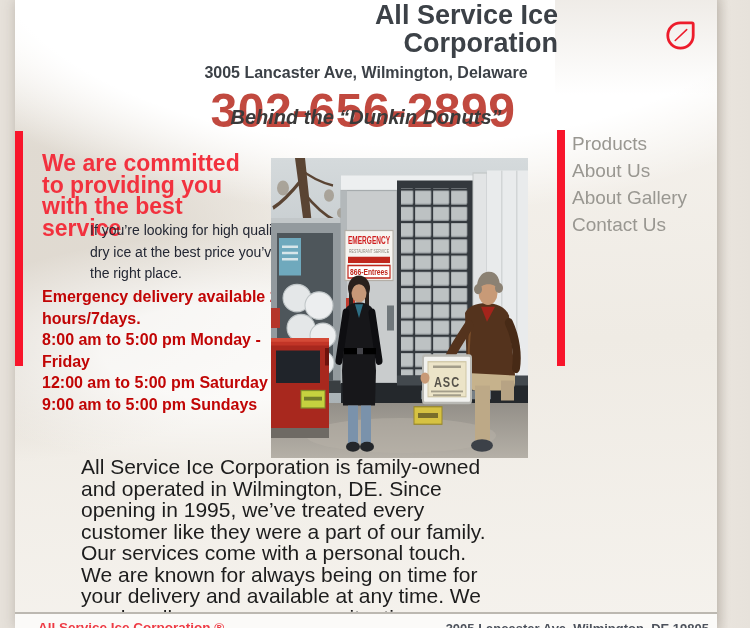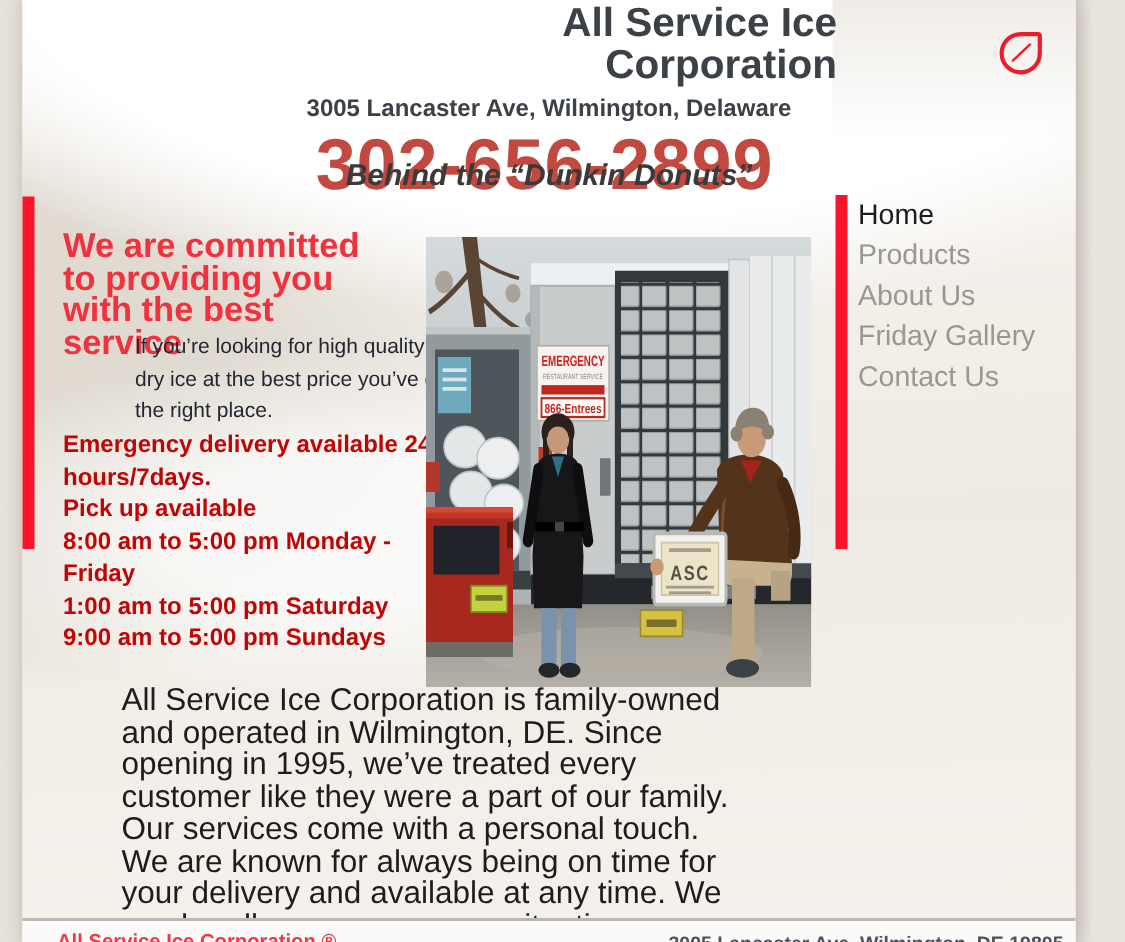--- a/index.html
+++ b/index.html
@@ -59,21 +59,21 @@
   }
   .hero-body {
     position:absolute; left:27px; top:220px; width:248px;
     font-size:14px; line-height:21.5px; color:#232733;margin-left:48px;
   }
   .schedule {
     position:absolute; left:27px; top:286px; width:252px;
     font-size:16px; line-height:21.5px; font-weight:bold; color:#c10505;
   }
   .photo {
-    position:absolute; left:269px; top:158px; width:257px; height:300px;
+    position:absolute; left:256px; top:158px; width:257px; height:300px;
     overflow:hidden;
   }
   .photo svg { display:block; width:100%; height:100%; }
   .about {
     position:absolute; left:66px; top:456px; width:412px;
     font-size:21px; line-height:21.5px; color:#1d1d1d;
   }
   .footer {
     position:absolute; left:0; top:612px; width:702px; height:16px;
     border-top:2px solid #bcb8b1; background:#fbfaf8;
@@ -105,34 +105,32 @@
     <svg viewBox="0 0 100 100">
       <path d="M50 9 C 27 9 9 27 9 50 C 9 73 27 91 50 91 C 73 91 91 73 91 50 C 91 38 91 24 91 13 C 91 10.5 89.5 9 87 9 C 75 9 62 9 50 9 Z" fill="none" stroke="#ed1c2b" stroke-width="9"></path>
       <path d="M33 66 L70 31" stroke="#ed1c2b" stroke-width="5" stroke-linecap="round"></path>
     </svg>
   </div>
 
   <div class="bar-left"></div>
   <div class="bar-right"></div>
 
   <ul class="nav">
-    <li class="active">Home</li>
     <li>Products</li>
     <li>About Us</li>
-    <li>Friday Gallery</li>
+    <li>About Gallery</li>
     <li>Contact Us</li>
   </ul>
 
   <h2 class="hero-heading">We are committed to providing you with the best service</h2>
   <p class="hero-body">If you’re looking for high quality ice and dry ice at the best price you’ve come to the right place.</p>
   <div class="schedule">
     <div>Emergency delivery available 24 hours/7days.</div>
-    <div>Pick up available</div>
     <div>8:00 am to 5:00 pm Monday - Friday</div>
-    <div>1:00 am to 5:00 pm Saturday</div>
+    <div>12:00 am to 5:00 pm Saturday</div>
     <div>9:00 am to 5:00 pm Sundays</div>
   </div>
 
   <div class="photo">
     <svg viewBox="0 0 257 240" preserveAspectRatio="none">
       <defs>
         <linearGradient id="skyG" x1="0" y1="0" x2="0" y2="1">
           <stop offset="0" stop-color="#d5dadc"></stop>
             <stop offset="1" stop-color="#aab2b6"></stop>
         </linearGradient>

